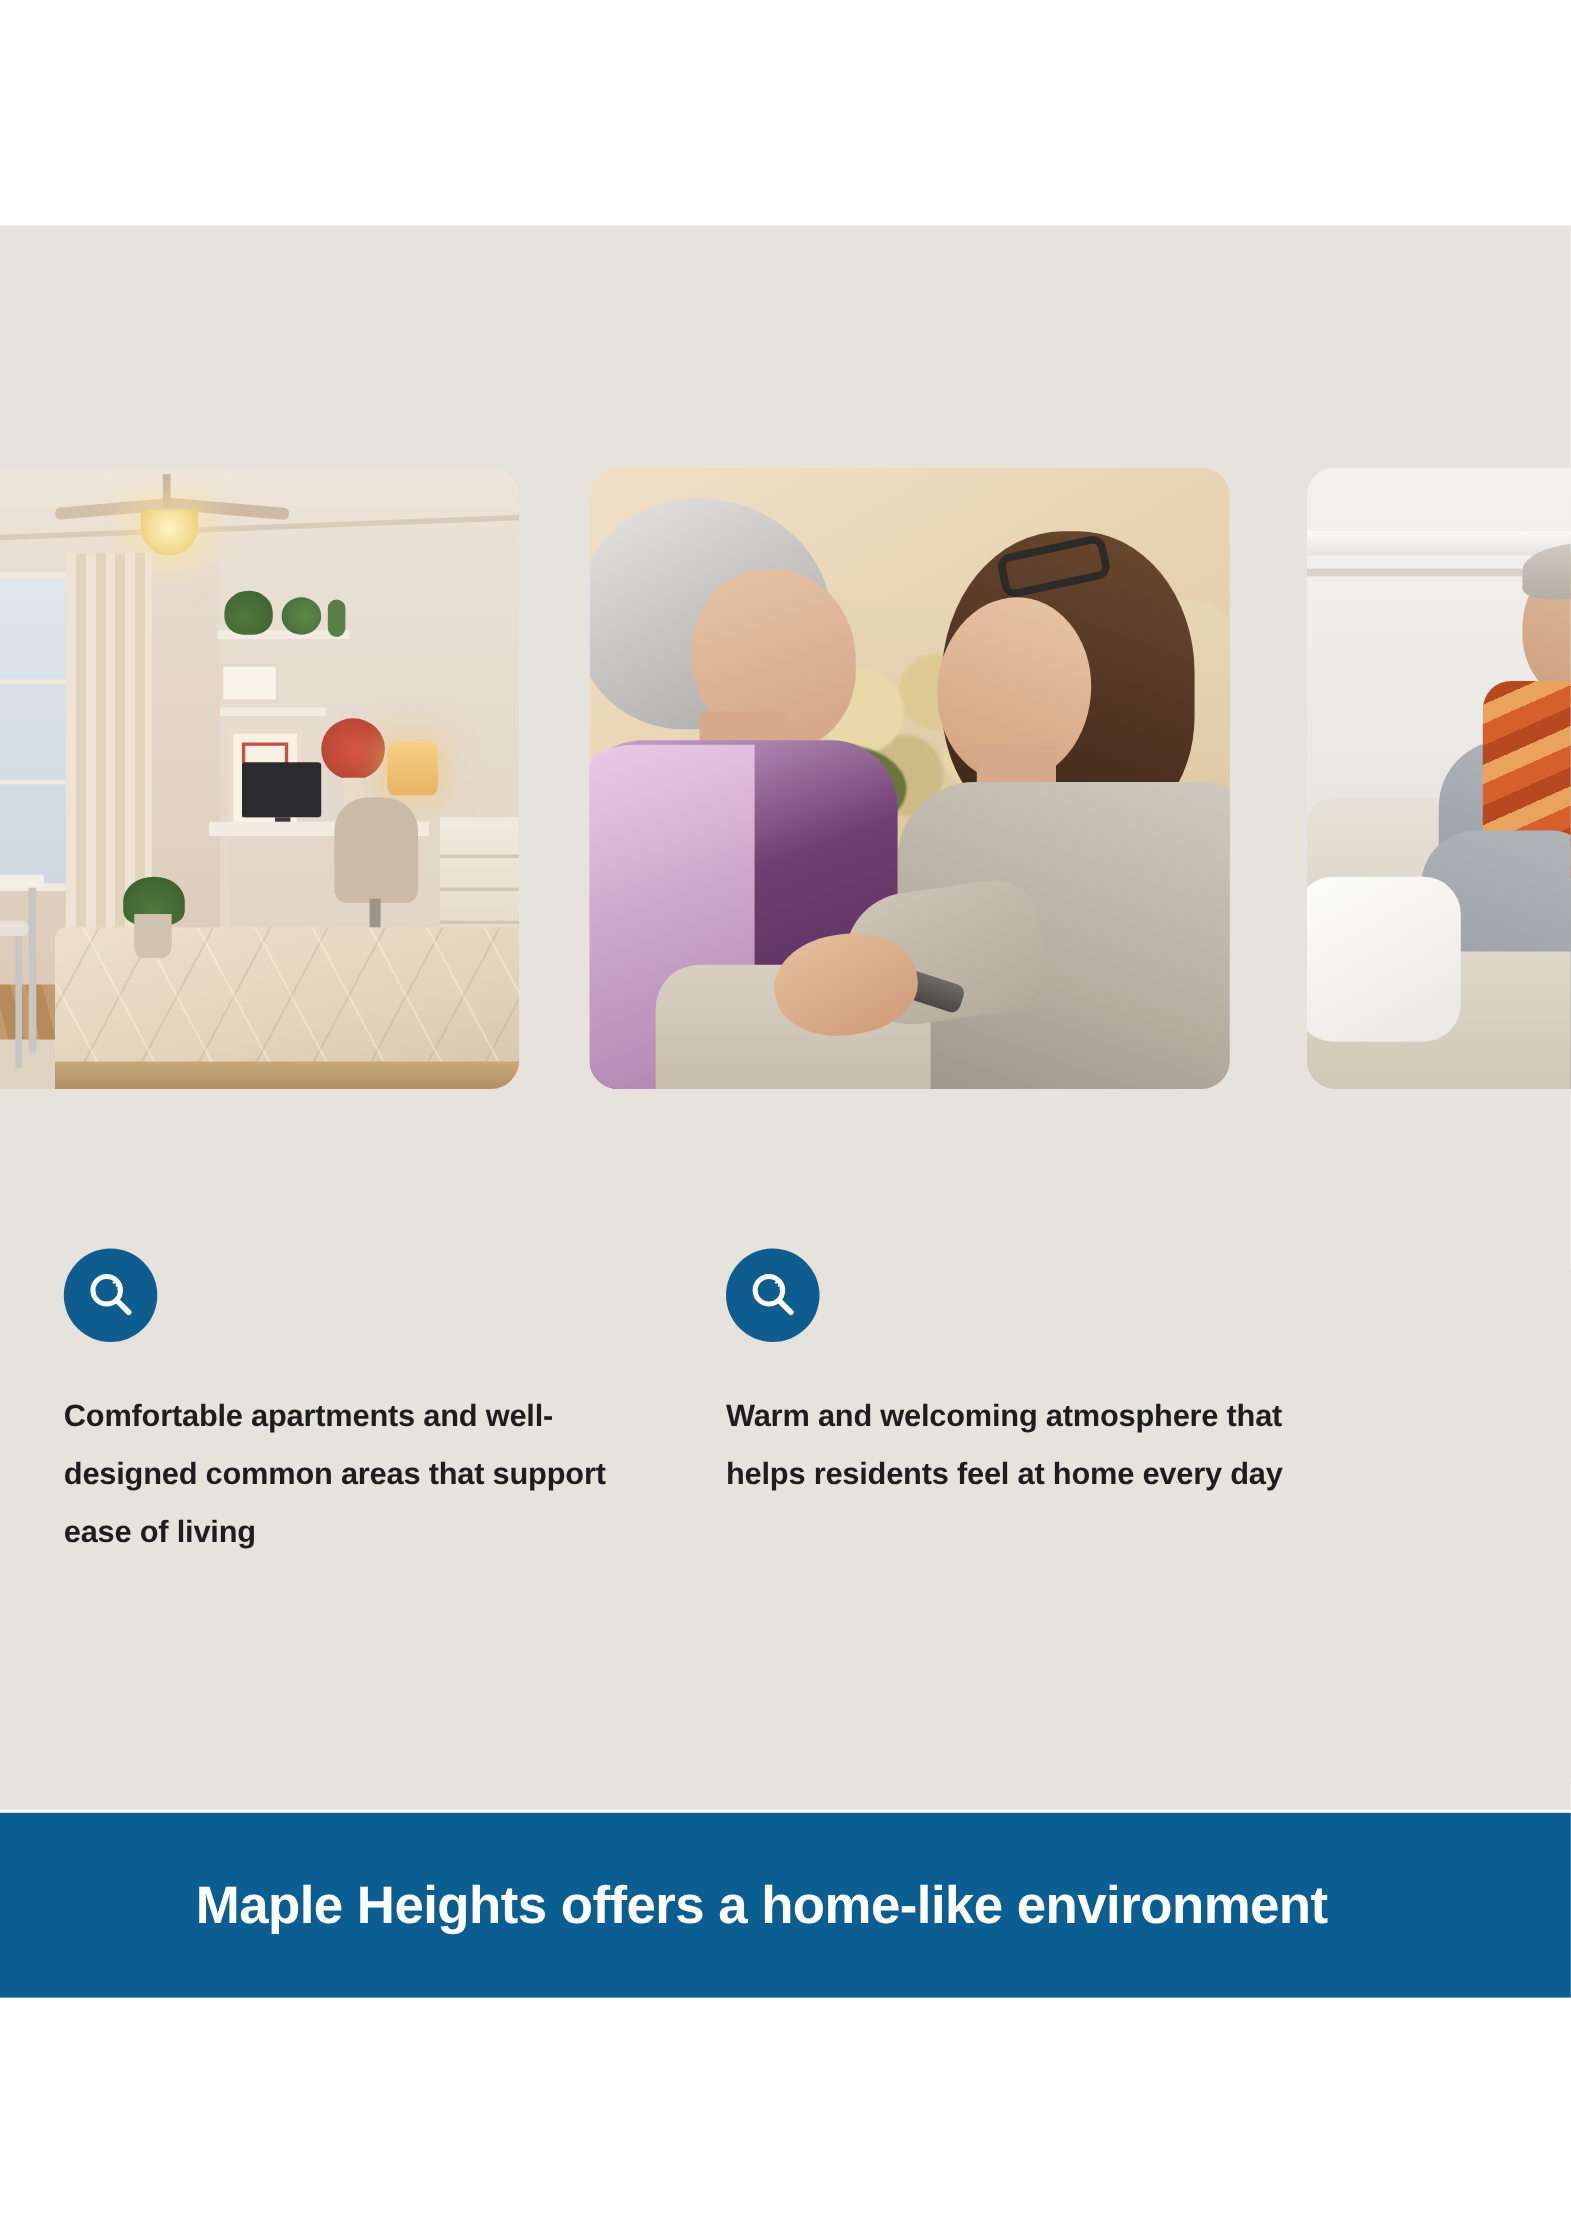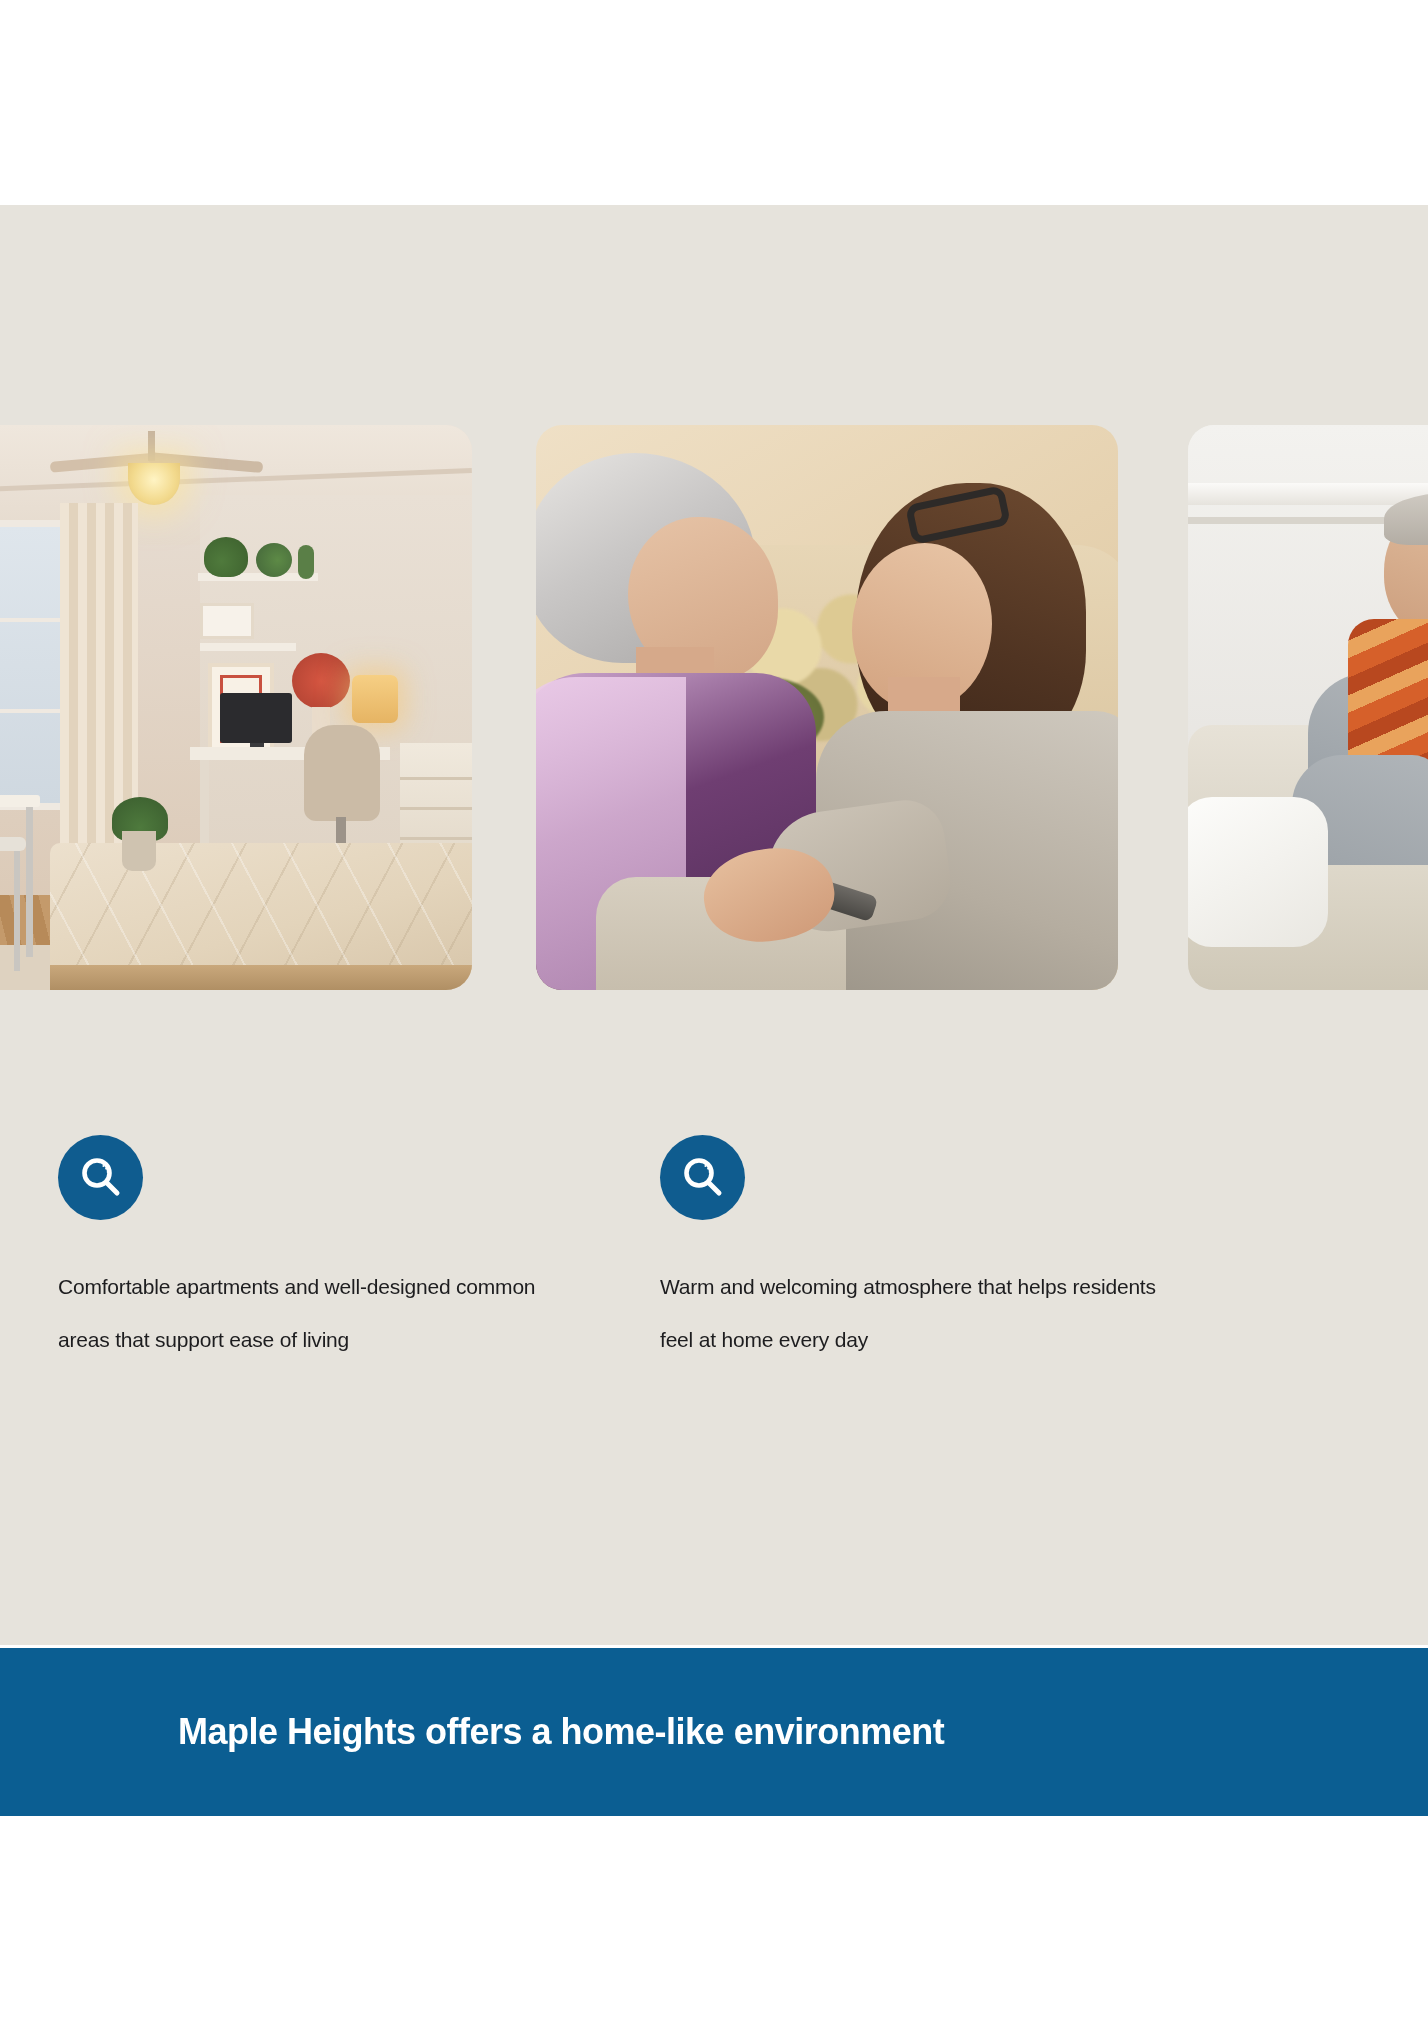--- a/index.html
+++ b/index.html
@@ -252,42 +252,42 @@
     border-radius: 50%;
     background: #0f5c8f;
     display: flex;
     align-items: center;
     justify-content: center;
   }
   .icon-circle svg { display: block; }
 
   .feature-text {
     margin-top: 40px;
-    font-size: 21px;
-    font-weight: normal;
+    font-size: 28px;
+    font-weight: bold;
     line-height: 53px;
     color: #1d1d1f;
     letter-spacing: -0.2px;
   }
 
   
   .banner {
     position: absolute;
     left: 0;
     top: 1648px;
     width: 1640px;
     height: 168px;
     background: #0b5e92;
     display: flex;
     align-items: center;
   }
   .banner-text {
     margin-left: 178px;
     color: #ffffff;
-    font-size: 36px;
+    font-size: 48px;
     font-weight: bold;
     letter-spacing: -0.5px;
     white-space: nowrap;
   }
 </style>
 </head>
 <body>
 
 <div class="slide">
 

